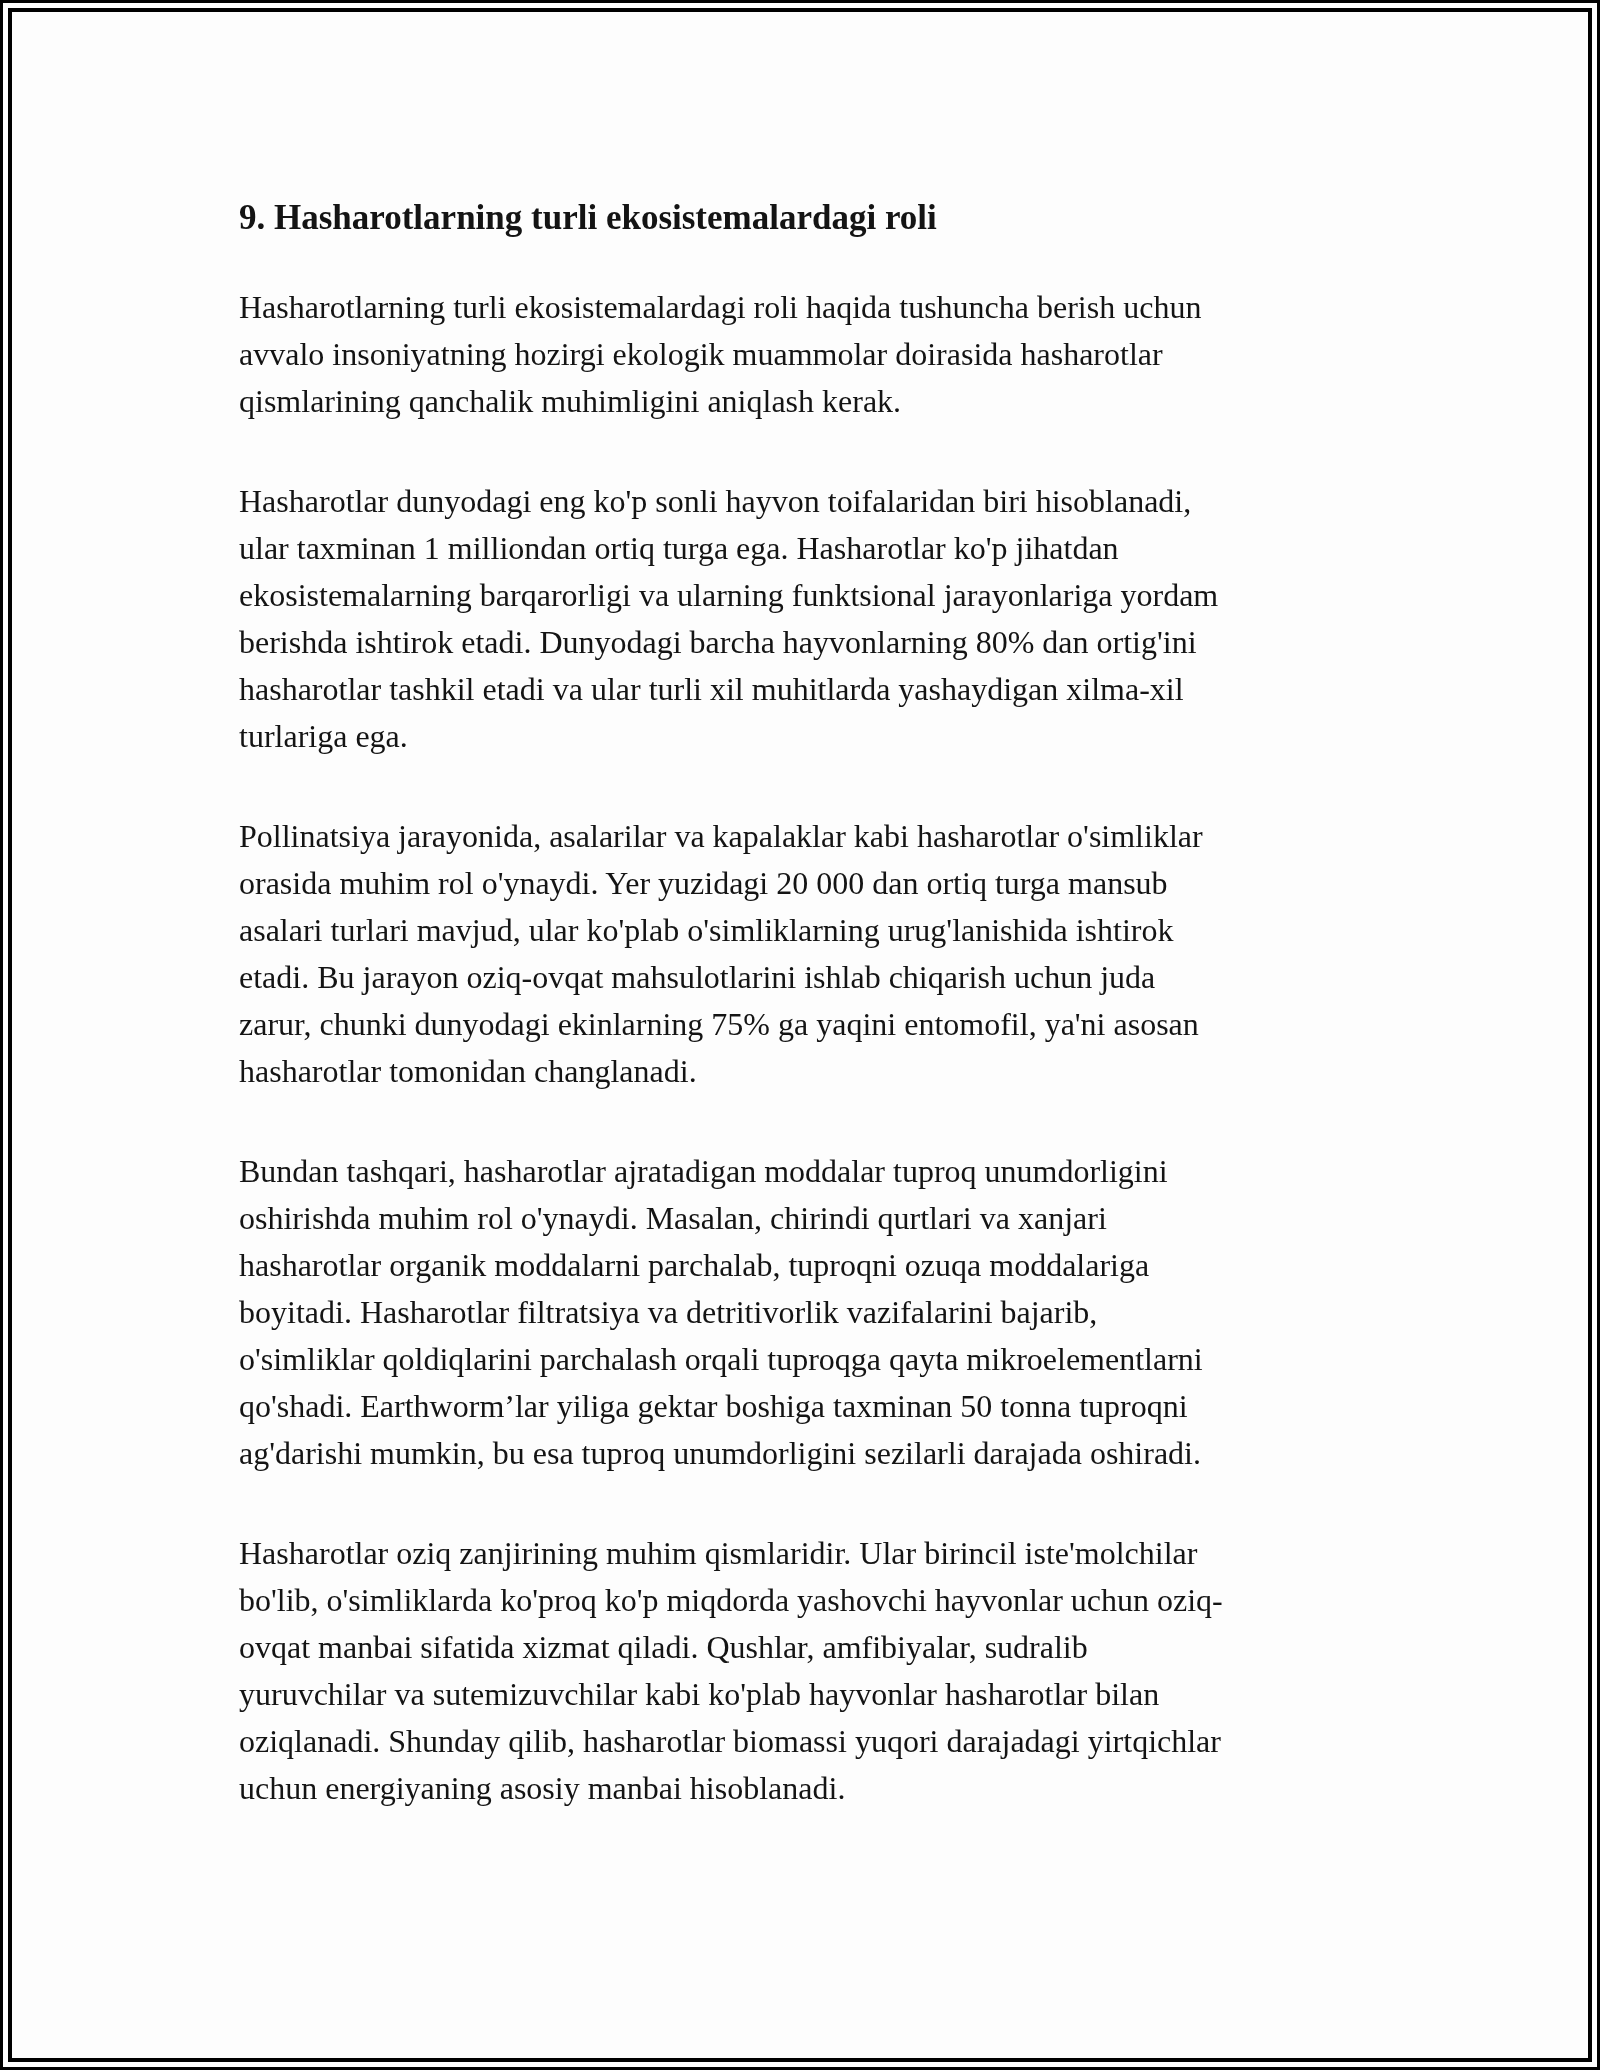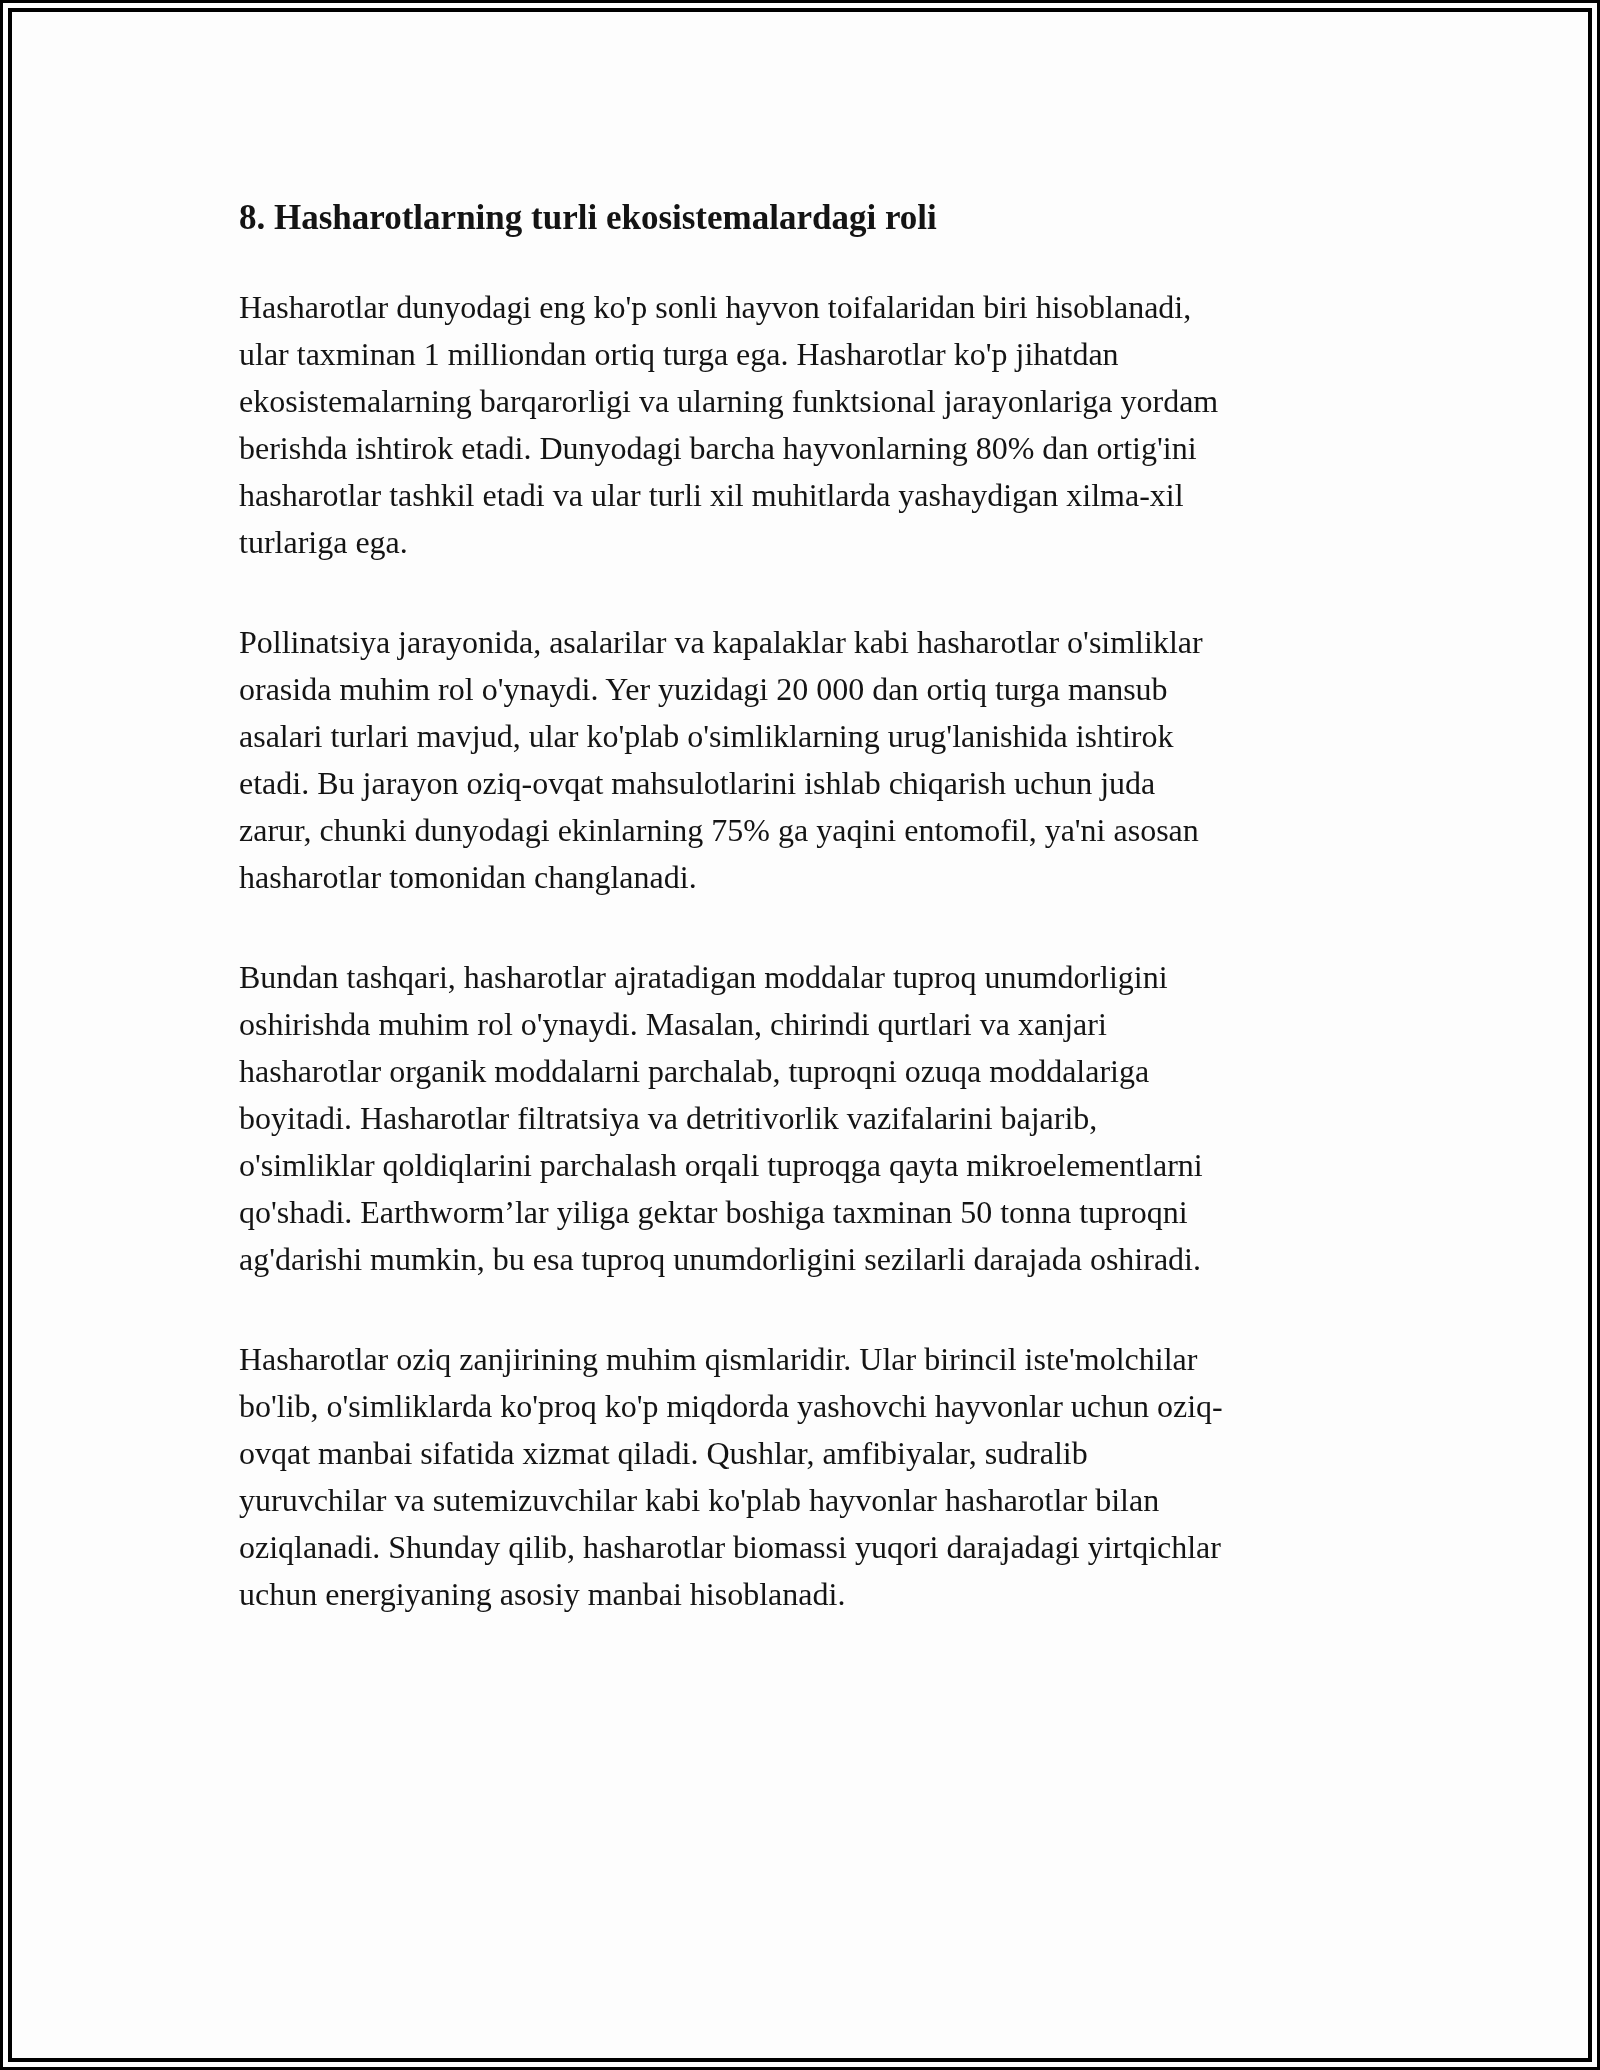--- a/index.html
+++ b/index.html
@@ -42,21 +42,24 @@
     margin: 0 0 53px 0;
     white-space: pre;
   }
 </style>
 </head>
 <body>
 
 <div class="page">
   <div class="frame">
     <div class="content">
-      <h1 class="heading">8. Hasharotlarning turli ekosistemalardagi roli</h1>
+      <h1 class="heading">9. Hasharotlarning turli ekosistemalardagi roli</h1>
+      <p class="para">Hasharotlarning turli ekosistemalardagi roli haqida tushuncha berish uchun
+avvalo insoniyatning hozirgi ekologik muammolar doirasida hasharotlar
+qismlarining qanchalik muhimligini aniqlash kerak.</p>
       <p class="para">Hasharotlar dunyodagi eng ko'p sonli hayvon toifalaridan biri hisoblanadi,
 ular taxminan 1 milliondan ortiq turga ega. Hasharotlar ko'p jihatdan
 ekosistemalarning barqarorligi va ularning funktsional jarayonlariga yordam
 berishda ishtirok etadi. Dunyodagi barcha hayvonlarning 80% dan ortig'ini
 hasharotlar tashkil etadi va ular turli xil muhitlarda yashaydigan xilma-xil
 turlariga ega.</p>
       <p class="para">Pollinatsiya jarayonida, asalarilar va kapalaklar kabi hasharotlar o'simliklar
 orasida muhim rol o'ynaydi. Yer yuzidagi 20 000 dan ortiq turga mansub
 asalari turlari mavjud, ular ko'plab o'simliklarning urug'lanishida ishtirok
 etadi. Bu jarayon oziq-ovqat mahsulotlarini ishlab chiqarish uchun juda

